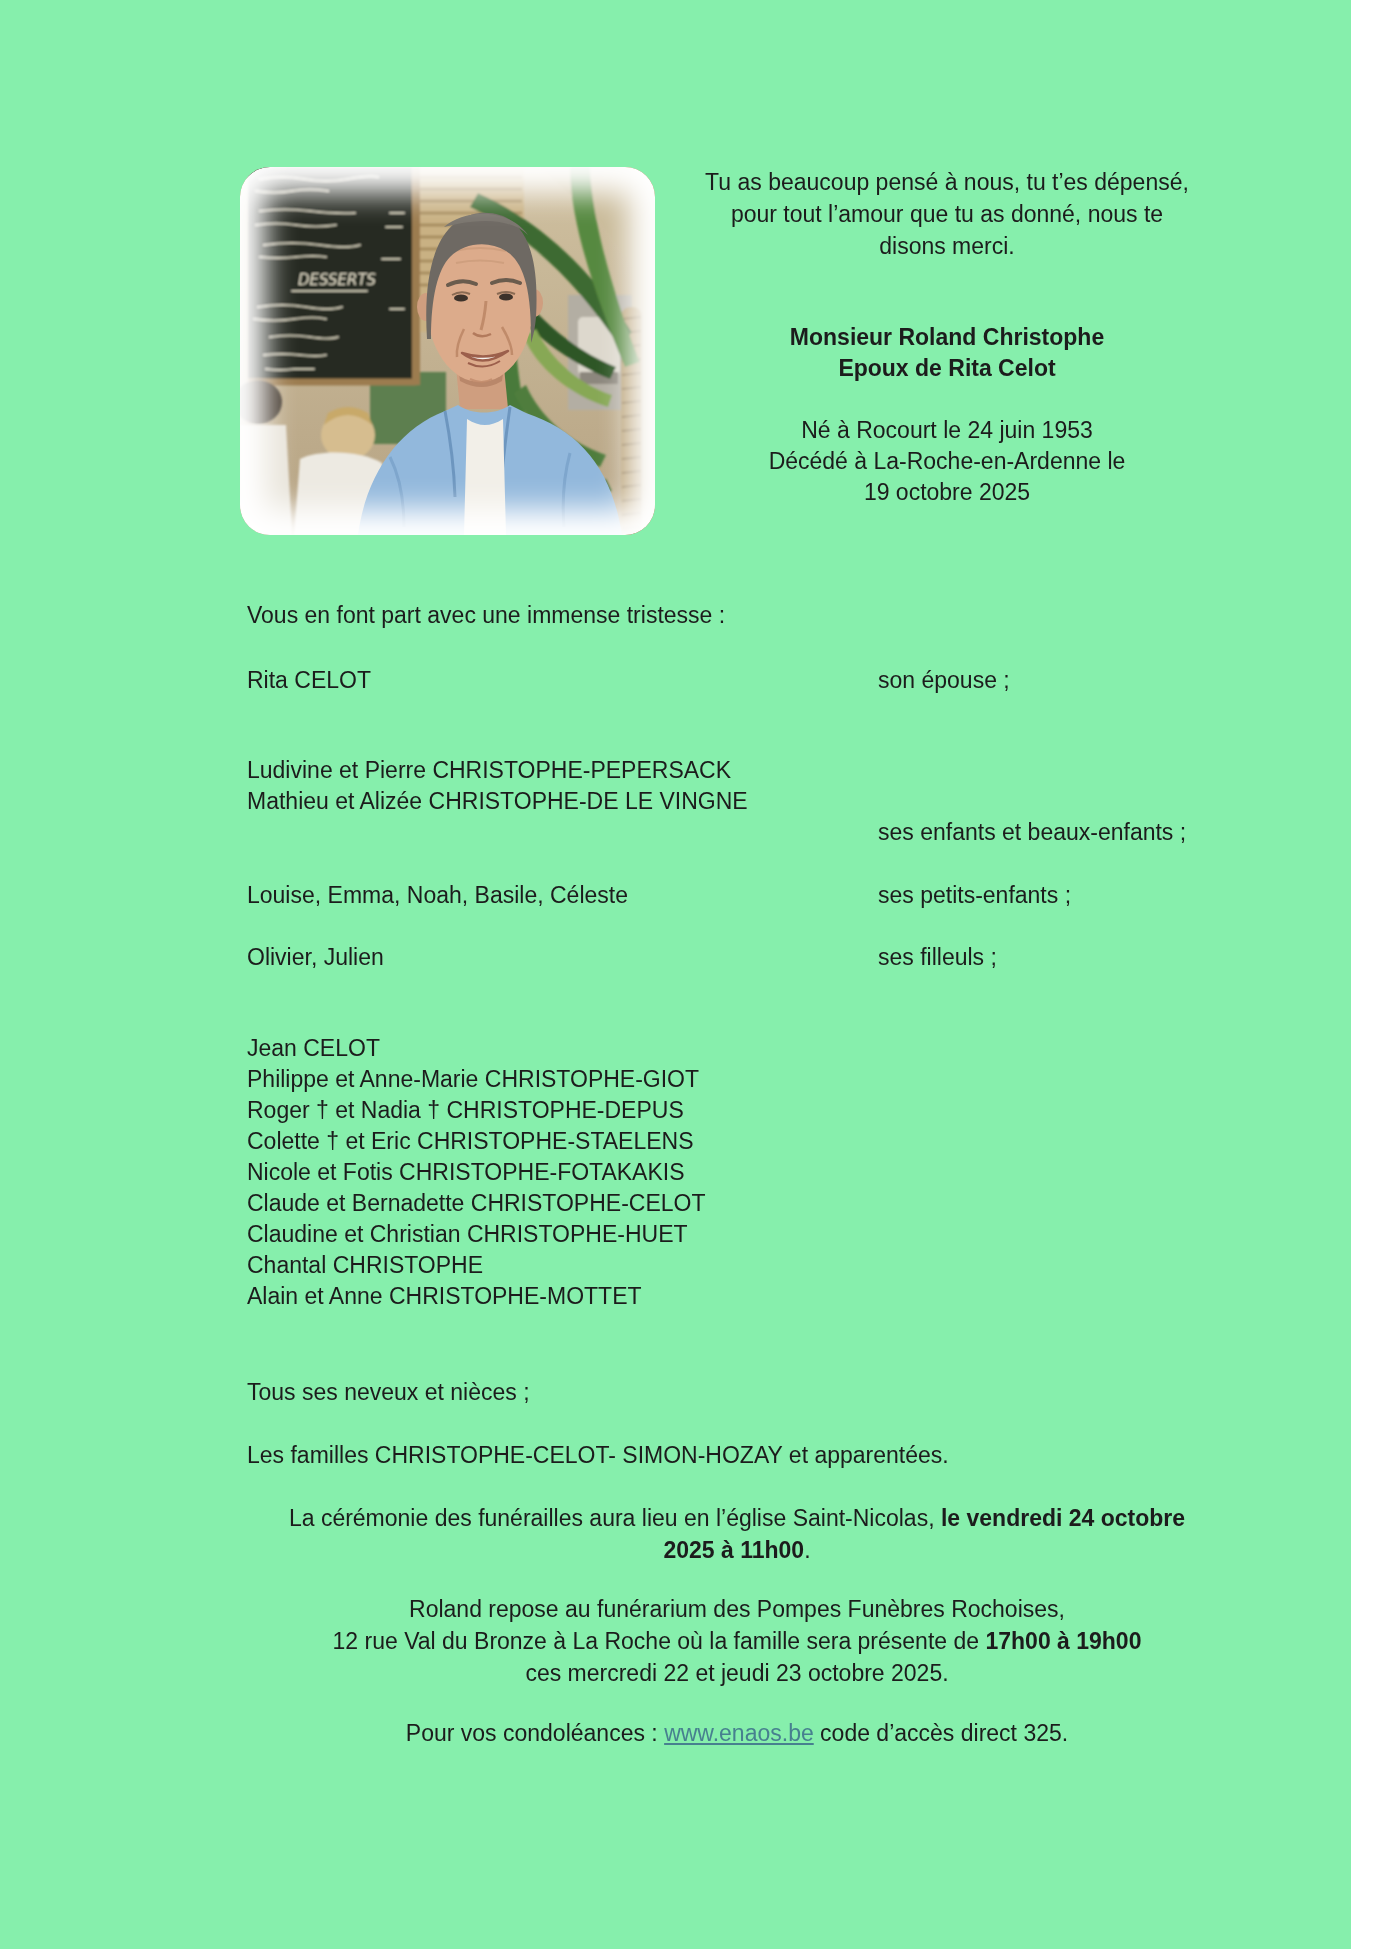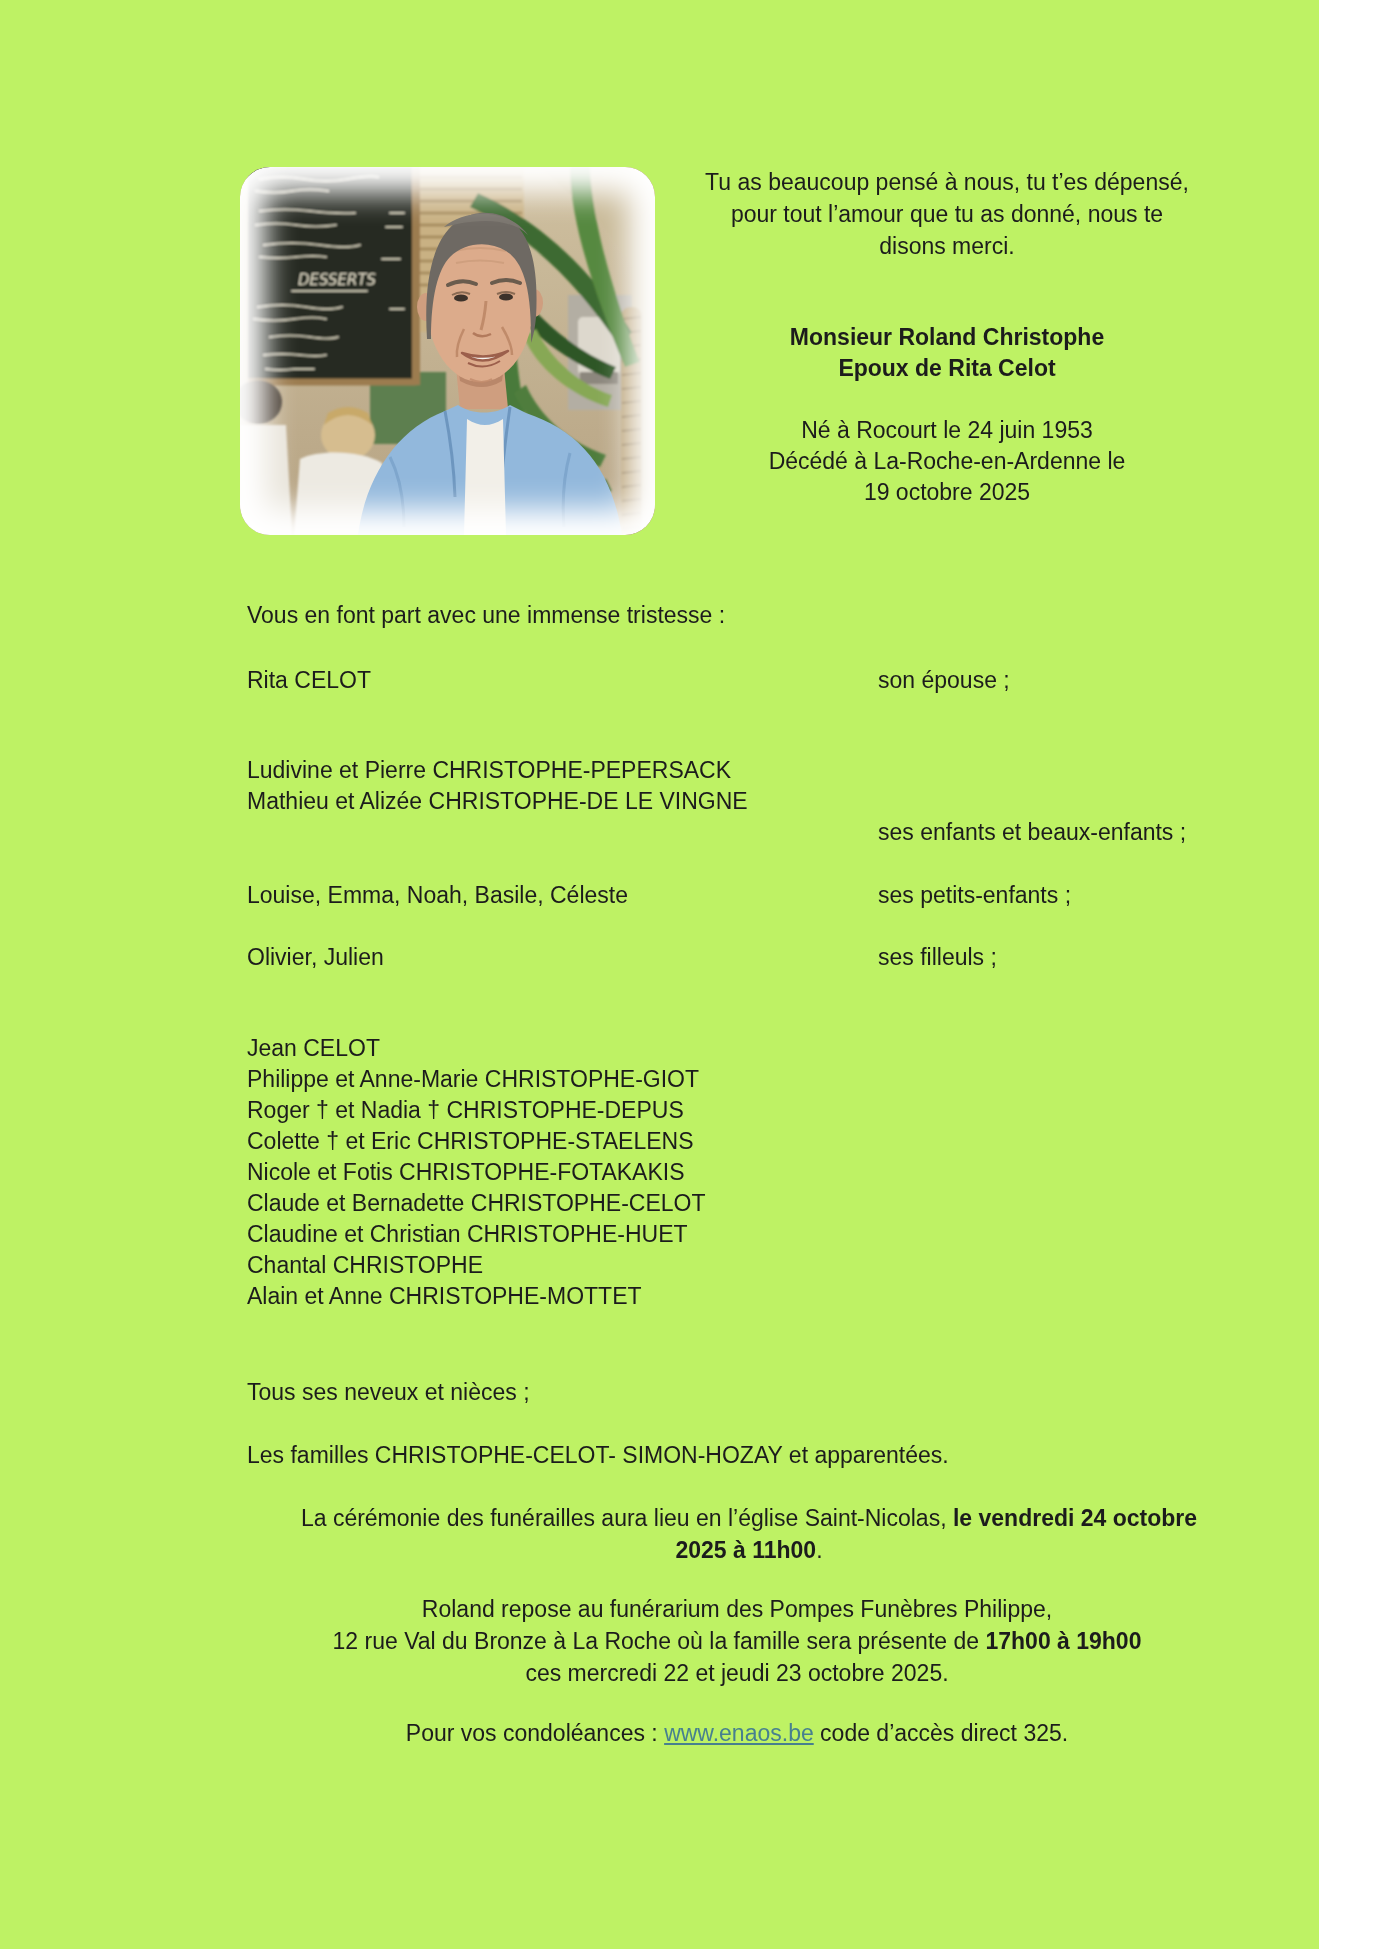--- a/index.html
+++ b/index.html
@@ -1,24 +1,25 @@
 <!DOCTYPE html>
 <html lang="fr"><head>
 <meta charset="utf-8">
 <style>
   html,body{margin:0;padding:0;background:#ffffff;}
   .page{
     position:relative;
     width:1319px;height:1949px;
-    background:#bef264;
+    background:#86efac;
     font-family:"Liberation Sans","DejaVu Sans",sans-serif;
     color:#1c1c1c;
     font-size:23px;
     line-height:31px;
     overflow:hidden;
+    padding-left:32px;
   }
   .abs{position:absolute;}
   .b{font-weight:bold;}
   .center{text-align:center;}
   .lh32{line-height:32px;}
   .link{color:#47808f;text-decoration:underline;cursor:pointer;}
   
   .photo{
     position:absolute;left:240px;top:167px;width:415px;height:368px;
     border-radius:30px;overflow:hidden;
@@ -226,31 +227,31 @@
     <div>Claude et Bernadette CHRISTOPHE-CELOT</div>
     <div>Claudine et Christian CHRISTOPHE-HUET</div>
     <div>Chantal CHRISTOPHE</div>
     <div>Alain et Anne CHRISTOPHE-MOTTET</div>
   </div>
 
   <div class="abs" style="left:247px;top:1377px;">Tous ses neveux et nièces ;</div>
 
   <div class="abs" style="left:247px;top:1440px;">Les familles CHRISTOPHE-CELOT- SIMON-HOZAY et apparentées.</div>
 
-  <div class="abs center lh32" style="left:201px;top:1502px;width:1096px;">
+  <div class="abs center lh32" style="left:189px;top:1502px;width:1096px;">
     <div>
       <span>La cérémonie des funérailles aura lieu en l’église Saint-Nicolas, </span><span class="b">le vendredi 24 octobre</span>
     </div>
     <div>
       <span class="b">2025 à 11h00</span><span>.</span>
     </div>
   </div>
 
   <div class="abs center lh32" style="left:189px;top:1593px;width:1096px;">
-    <div>Roland repose au funérarium des Pompes Funèbres Philippe,</div>
+    <div>Roland repose au funérarium des Pompes Funèbres Rochoises,</div>
     <div>
       <span>12 rue Val du Bronze à La Roche où la famille sera présente de </span><span class="b">17h00 à 19h00</span>
     </div>
     <div>ces mercredi 22 et jeudi 23 octobre 2025.</div>
   </div>
 
   <div class="abs center" style="left:189px;top:1718px;width:1096px;">
     <span>Pour vos condoléances : </span><a class="link">www.enaos.be</a><span> code d’accès direct 325.</span>
   </div>
 

